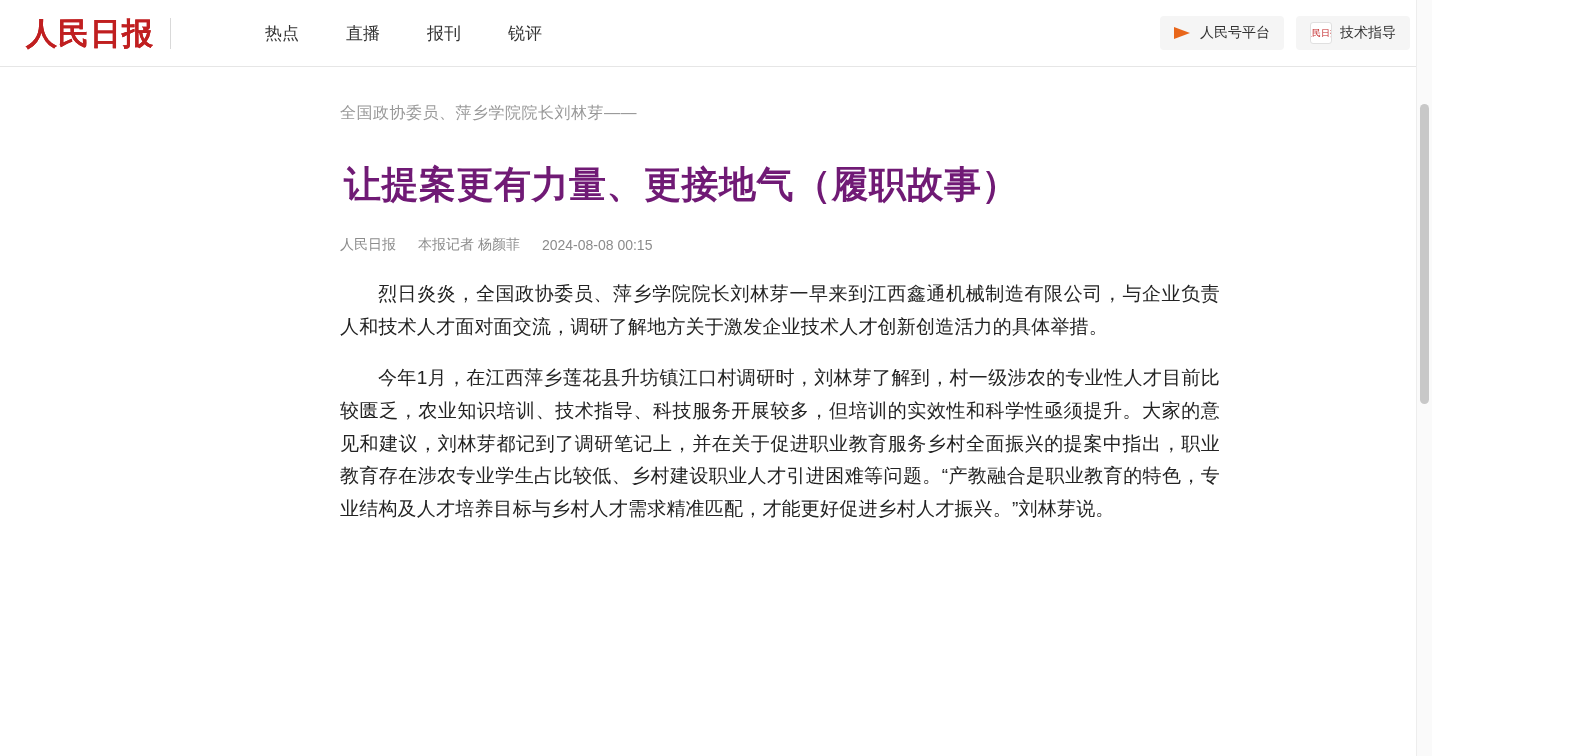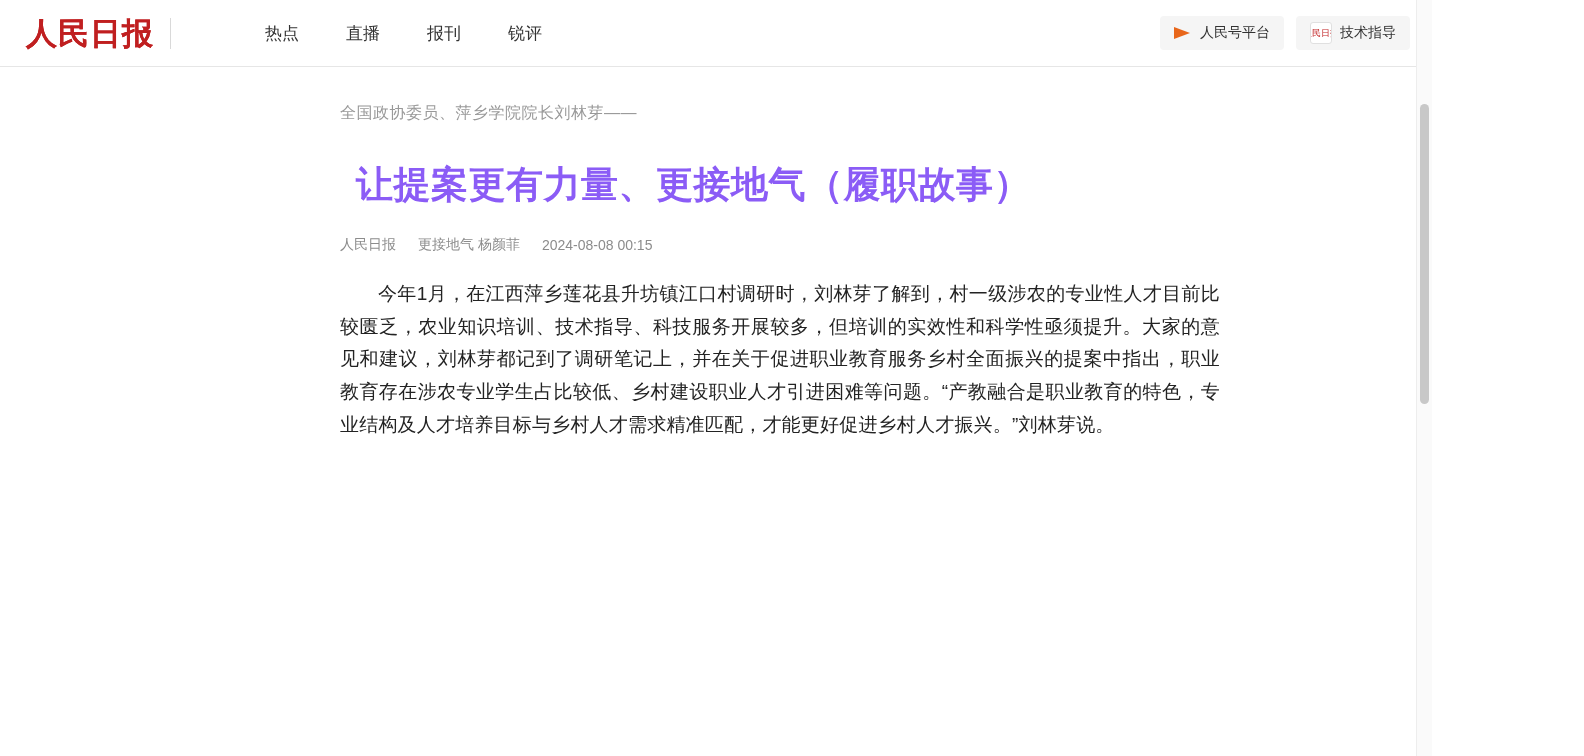--- a/index.html
+++ b/index.html
@@ -144,23 +144,23 @@
     font-size: 16px;
     color: #999999;
     margin-bottom: 36px;
     letter-spacing: 0.5px;
   }
 
   .headline {
     font-family: "Liberation Serif", serif;
     font-weight: bold;
     font-size: 37px;
-    color: #8b5cf6;
+    color: #701a75;
     line-height: 1.35;
-    margin: 0 0 26px 16px;
+    margin: 0 0 26px 4px;
     letter-spacing: 0.5px;
   }
 
   .meta {
     display: flex;
     align-items: center;
     gap: 22px;
     font-size: 14px;
     color: #8c8c8c;
     margin-bottom: 24px;
@@ -226,25 +226,26 @@
       </div>
     </div>
   </div>
 
   <div class="article">
     <div class="kicker">全国政协委员、萍乡学院院长刘林芽——</div>
     <h1 class="headline">让提案更有力量、更接地气（履职故事）</h1>
 
     <div class="meta">
       <span>人民日报</span>
-      <span>更接地气 杨颜菲</span>
+      <span>本报记者 杨颜菲</span>
       <span>2024-08-08 00:15</span>
     </div>
 
     <div class="body-text">
+      <p>烈日炎炎，全国政协委员、萍乡学院院长刘林芽一早来到江西鑫通机械制造有限公司，与企业负责人和技术人才面对面交流，调研了解地方关于激发企业技术人才创新创造活力的具体举措。</p>
       <p>今年1月，在江西萍乡莲花县升坊镇江口村调研时，刘林芽了解到，村一级涉农的专业性人才目前比较匮乏，农业知识培训、技术指导、科技服务开展较多，但培训的实效性和科学性亟须提升。大家的意见和建议，刘林芽都记到了调研笔记上，并在关于促进职业教育服务乡村全面振兴的提案中指出，职业教育存在涉农专业学生占比较低、乡村建设职业人才引进困难等问题。“产教融合是职业教育的特色，专业结构及人才培养目标与乡村人才需求精准匹配，才能更好促进乡村人才振兴。”刘林芽说。</p>
     </div>
   </div>
 
   <div class="scrollbar-track">
     <div class="scrollbar-thumb"></div>
   </div>
 
 </div>
 

